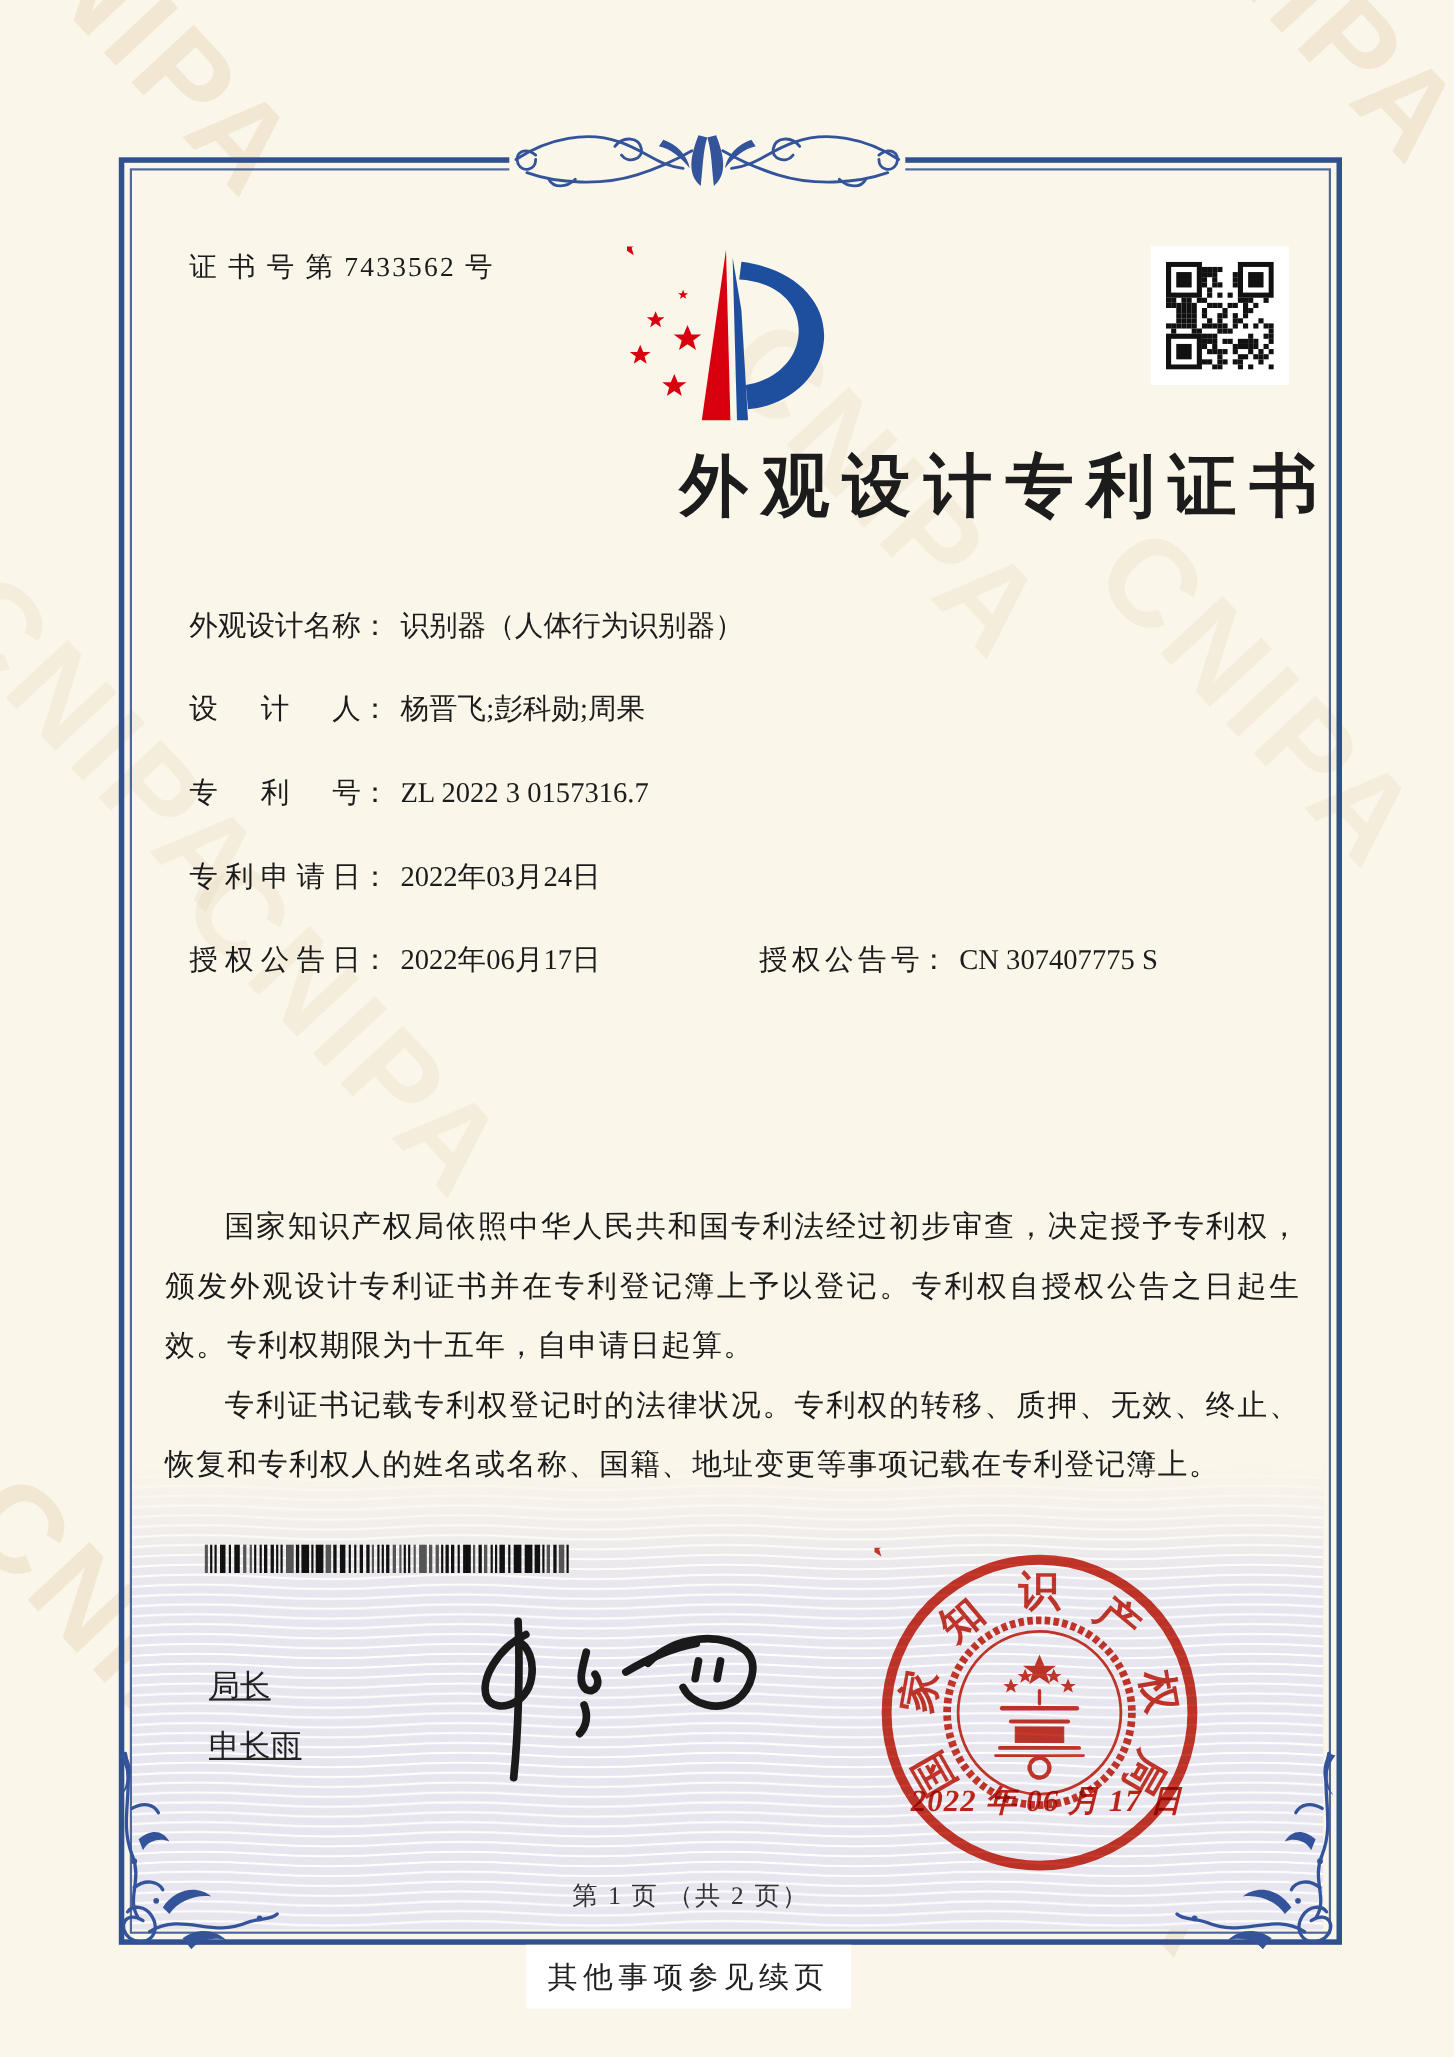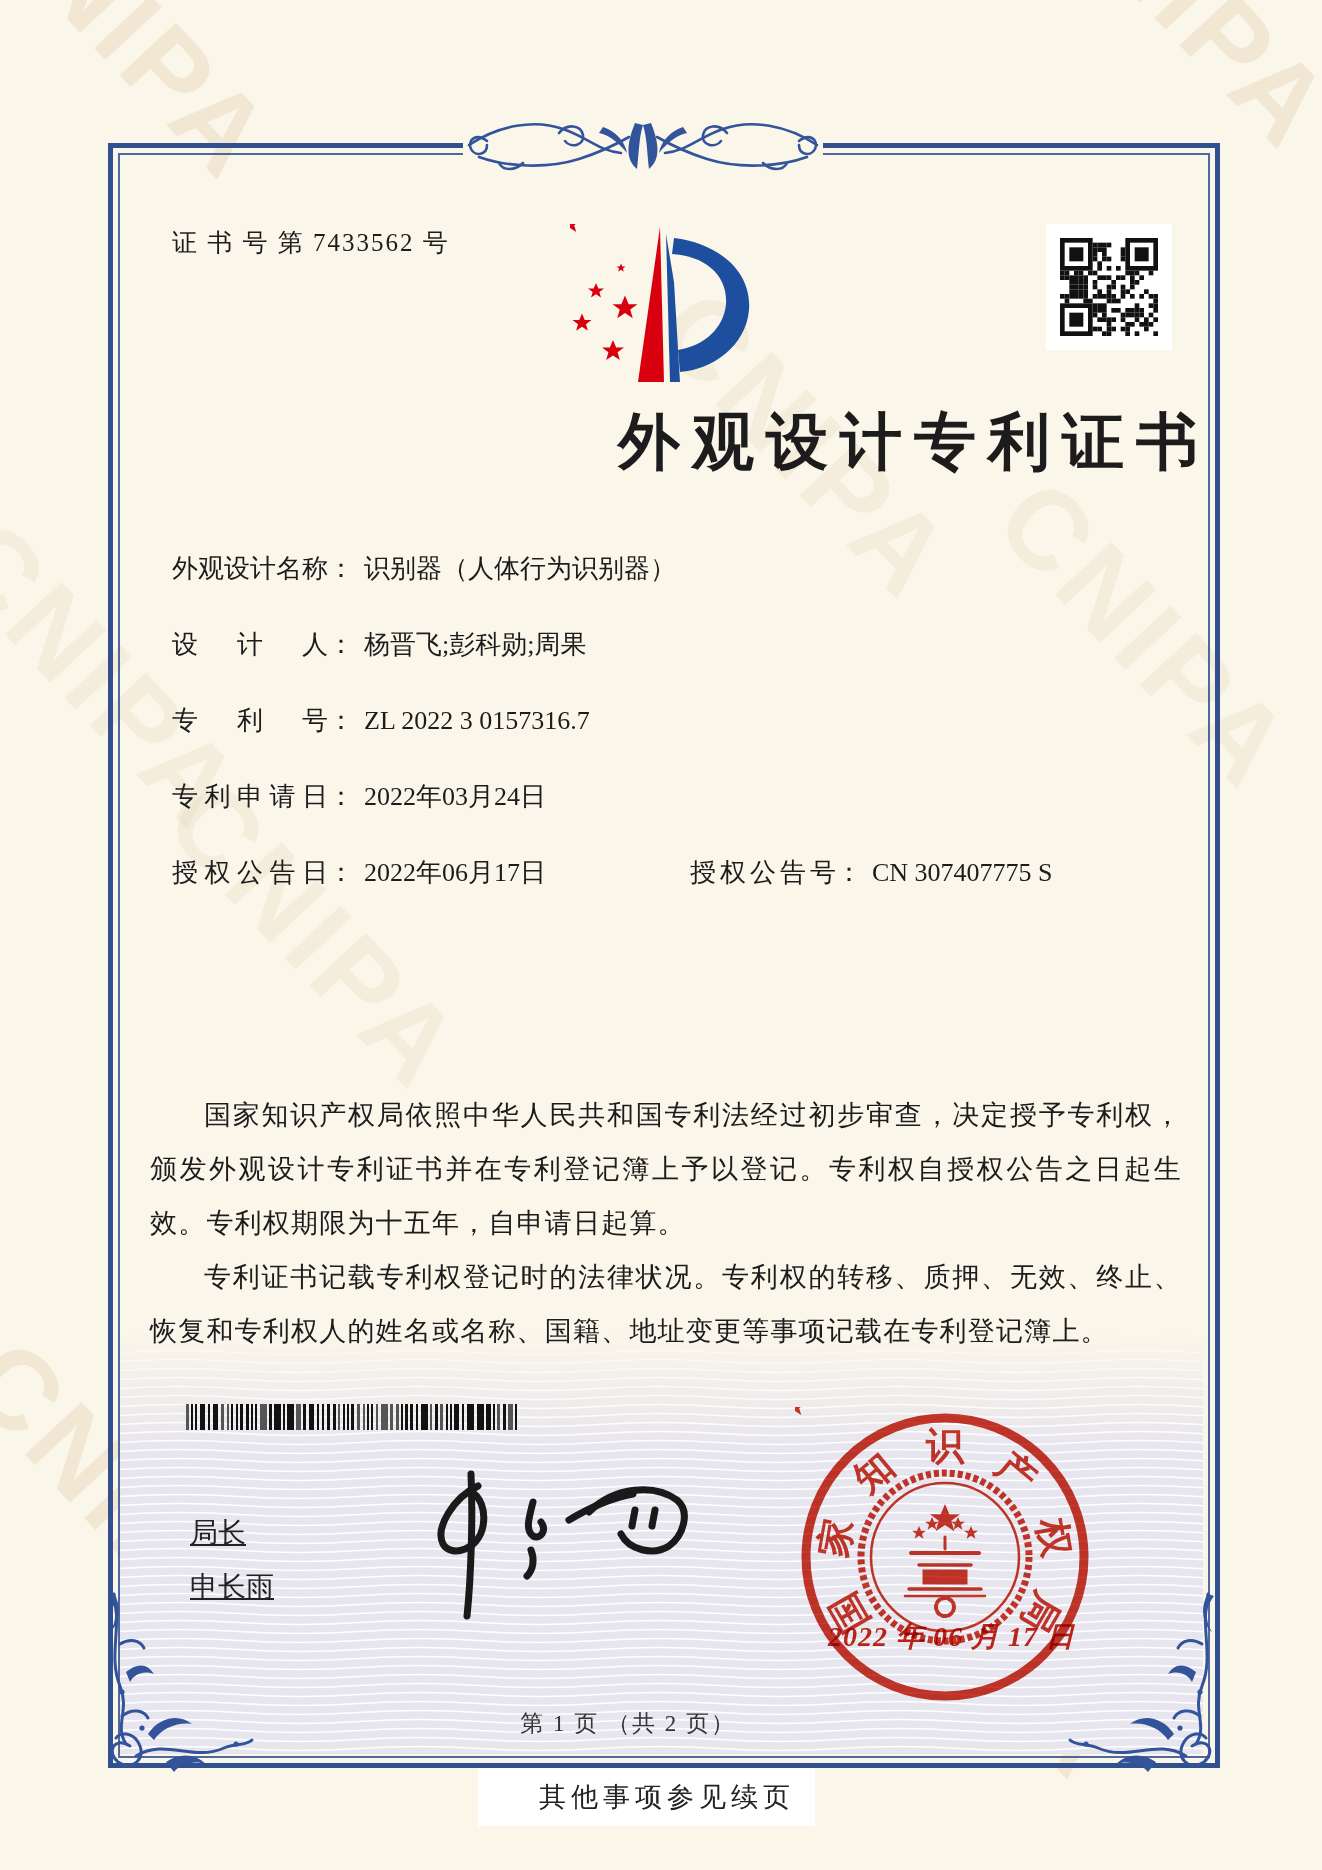--- a/index.html
+++ b/index.html
@@ -41,21 +41,21 @@
   .sig-label{position:absolute;font-family:"Liberation Sans","DejaVu Sans",sans-serif;
              font-size:28px;color:#222;text-decoration:underline;}
   .sig-script{position:absolute;left:383px;top:1468px;}
   .seal{position:absolute;left:795px;top:1407px;width:300px;height:300px;
         mix-blend-mode:multiply;opacity:.93;}
   .sealdate{position:absolute;left:828px;top:1618px;font-size:28px;font-weight:700;
         color:#c9281a;letter-spacing:1px;mix-blend-mode:multiply;font-style:italic;}
   .pageinfo{position:absolute;left:108px;top:1708px;width:1040px;text-align:center;
         font-size:23px;letter-spacing:2px;color:#333;}
   .contnote{position:absolute;left:478px;top:1768px;width:296px;height:58px;background:#ffffff;
-        text-align:center;line-height:58px;font-size:27px;letter-spacing:5px;color:#222;padding-left:41px;}
+        text-align:center;line-height:58px;font-size:27px;letter-spacing:5px;color:#222;}
   .topornament{position:absolute;left:463px;top:105px;width:360px;height:76px;background:#fbf6ea;}
   .corner-fl{position:absolute;width:160px;height:200px;}
   .corner-fl.left{left:96px;top:1584px;}
   .corner-fl.right{left:1066px;top:1584px;transform:scaleX(-1);}
 </style>
 </head>
 <body>
 
 <div class="page">
 

